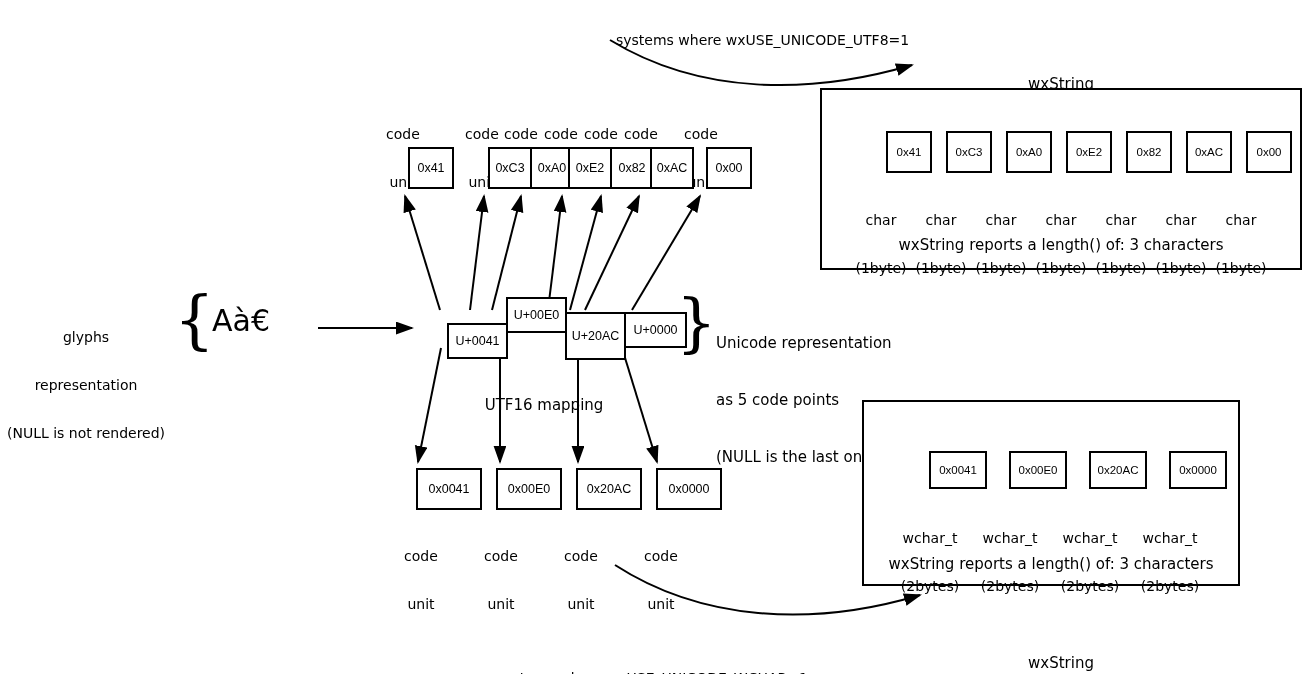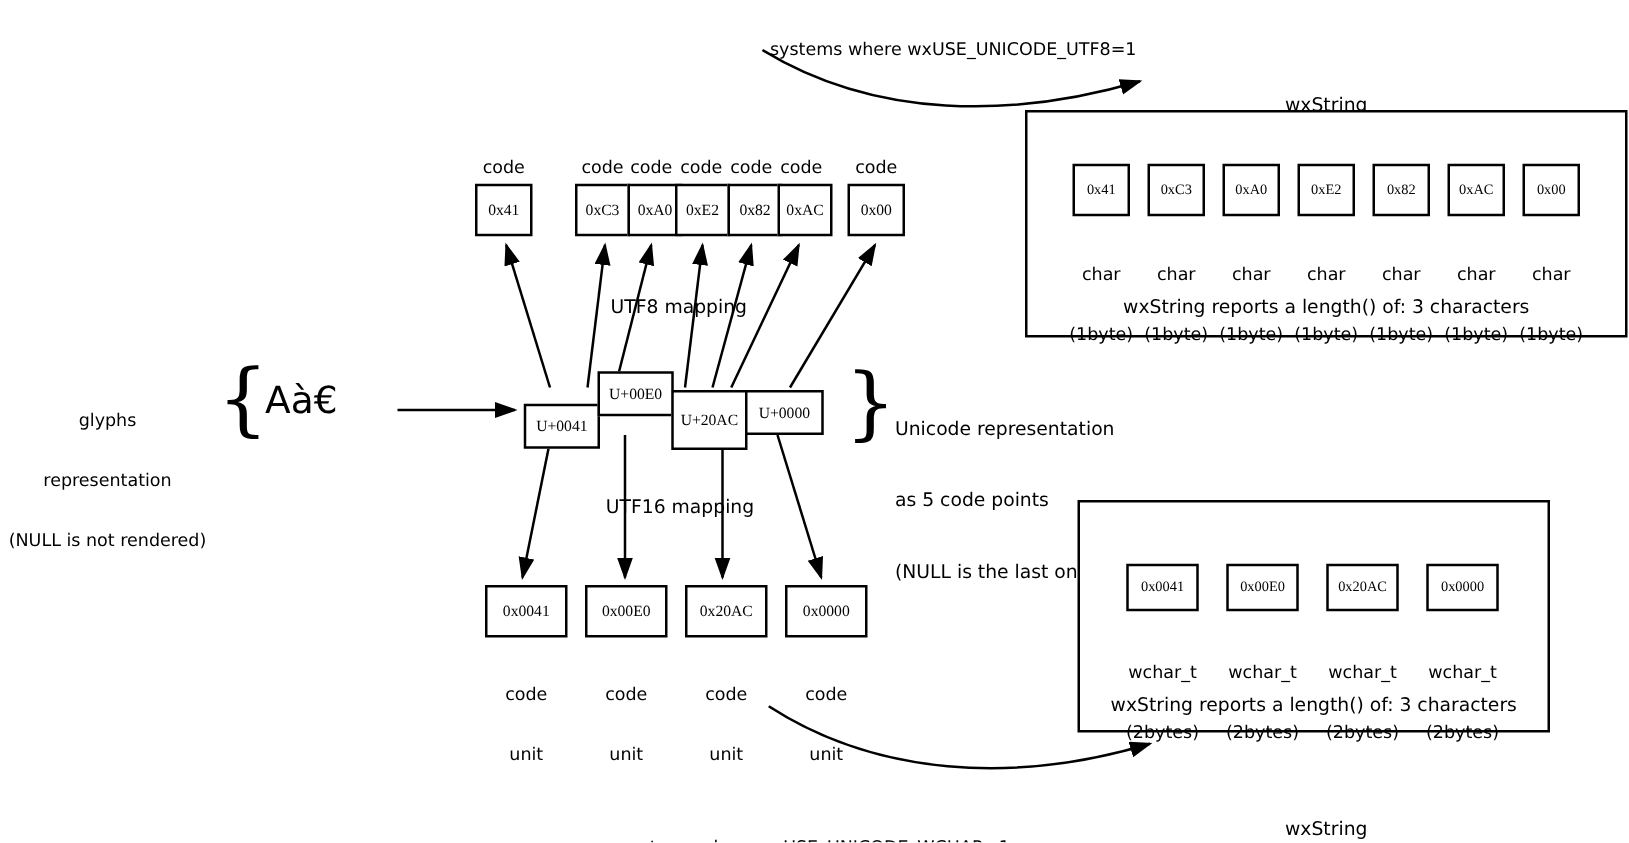--- a/index.html
+++ b/index.html
@@ -27,21 +27,22 @@
   .txt.l { text-align: left; }
   .cell {
     position: absolute;
     border: 2px solid #000;
     background: #fff;
     display: flex;
     align-items: center;
     justify-content: center;
     font-size: 12.5px;
     box-sizing: border-box;
-    font-family: Liberation Serif, serif;
+    font-family: Liberation Sans, sans-serif;
+    margin-left: 28px;
   }
   .cell.small { font-size: 11.5px; }
   .panel {
     position: absolute;
     border: 2px solid #000;
     background: #fff;
     box-sizing: border-box;
   }
   svg.overlay {
     position: absolute;
@@ -206,21 +207,20 @@
   <div class="cell" style="left:582px; top:147px; width:44px; height:42px;">
       <span>0x82</span>
     </div>
   <div class="cell" style="left:622px; top:147px; width:44px; height:42px;">
       <span>0xAC</span>
     </div>
   <div class="cell" style="left:678px; top:147px; width:46px; height:42px;">
       <span>0x00</span>
     </div>
 
-  <div class="abs txt c big" style="left:430px; top:236px; width:226px;">UTF8 mapping</div>
 
   <div class="abs txt c" style="left:0px; top:297px; width:172px;">
     <div>glyphs</div>
     <div>representation</div>
     <div>(NULL is not rendered)</div>
   </div>
   <div class="brace" style="left:174px; top:288px;">{</div>
   <div class="glyphs" style="left:212px; top:305px;">Aà€</div>
 
   <div class="cell" style="left:419px; top:323px; width:61px; height:36px;">

